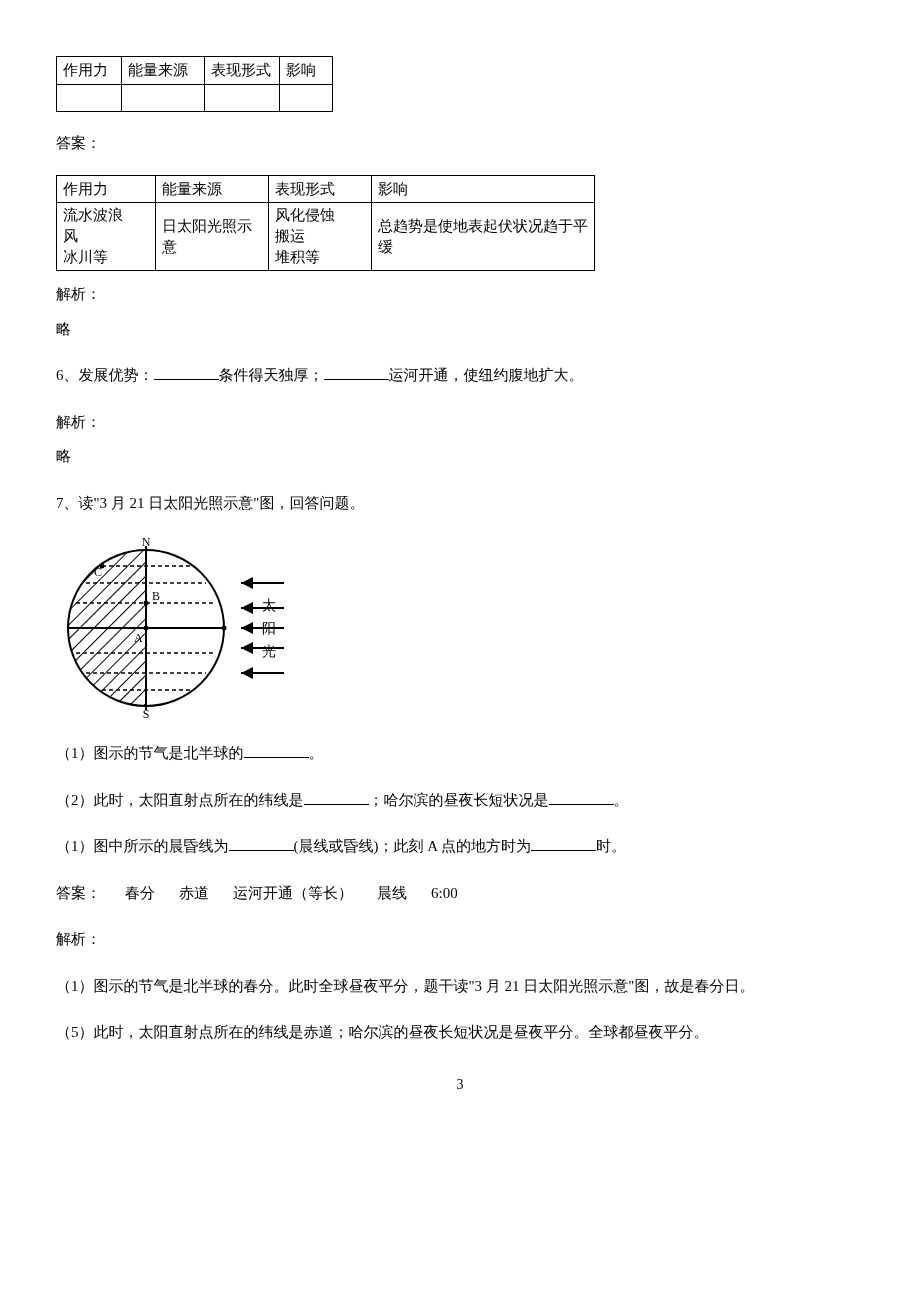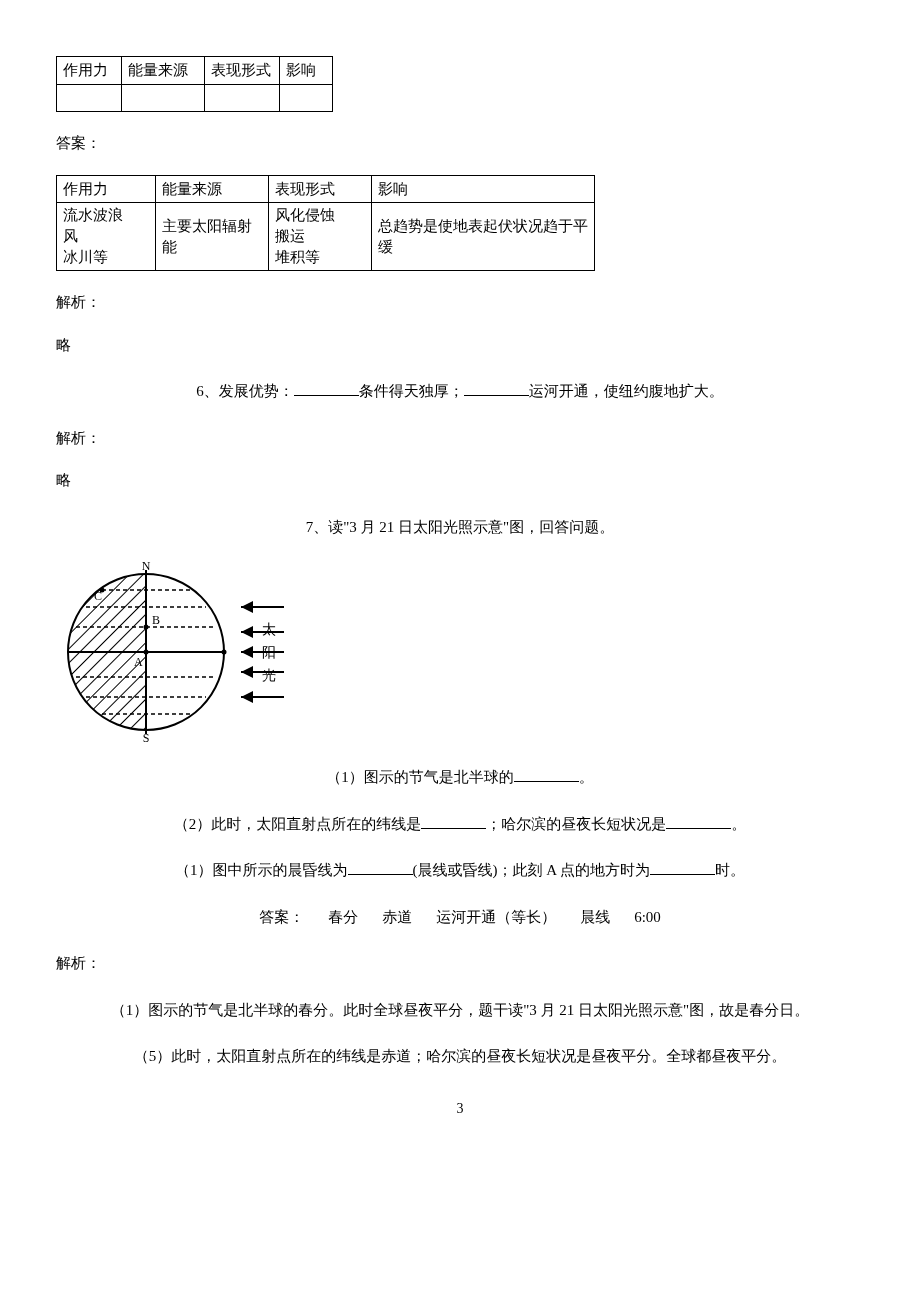--- a/index.html
+++ b/index.html
@@ -22,24 +22,23 @@
   }
   table.doc-table td {
     border: 1px solid #000;
     padding: 2px 6px;
     vertical-align: middle;
     text-align: left;
   }
   .small-table td { min-width: 40px; }
   .para {
     margin: 24px 0;
-    text-align: center;
   }
   .para-tight {
-    margin: 20px 0;
+    margin: 12px 0;
   }
   .answer-label {
     margin: 20px 0;
   }
   .blank {
     display: inline-block;
     border-bottom: 1px solid #000;
     min-width: 65px;
     height: 1em;
     vertical-align: baseline;
@@ -90,21 +89,21 @@
         <tr>
       <td style="width:86px">作用力</td>
       <td style="width:100px">能量来源</td>
       <td style="width:90px">表现形式</td>
       <td style="width:210px">影响</td>
     </tr>
     <tr>
       <td class="cell-multi" style="white-space:pre-line">流水波浪
 风
 冰川等</td>
-      <td class="cell-multi">主要太阳辐射能</td>
+      <td class="cell-multi">日太阳光照示意</td>
       <td class="cell-multi" style="white-space:pre-line">风化侵蚀
 搬运
 堆积等</td>
       <td class="cell-multi">总趋势是使地表起伏状况趋于平缓</td>
     </tr>
   </tbody>
     </table>
 
   <div class="para-tight">解析：</div>
   <div class="para-tight">略</div>

